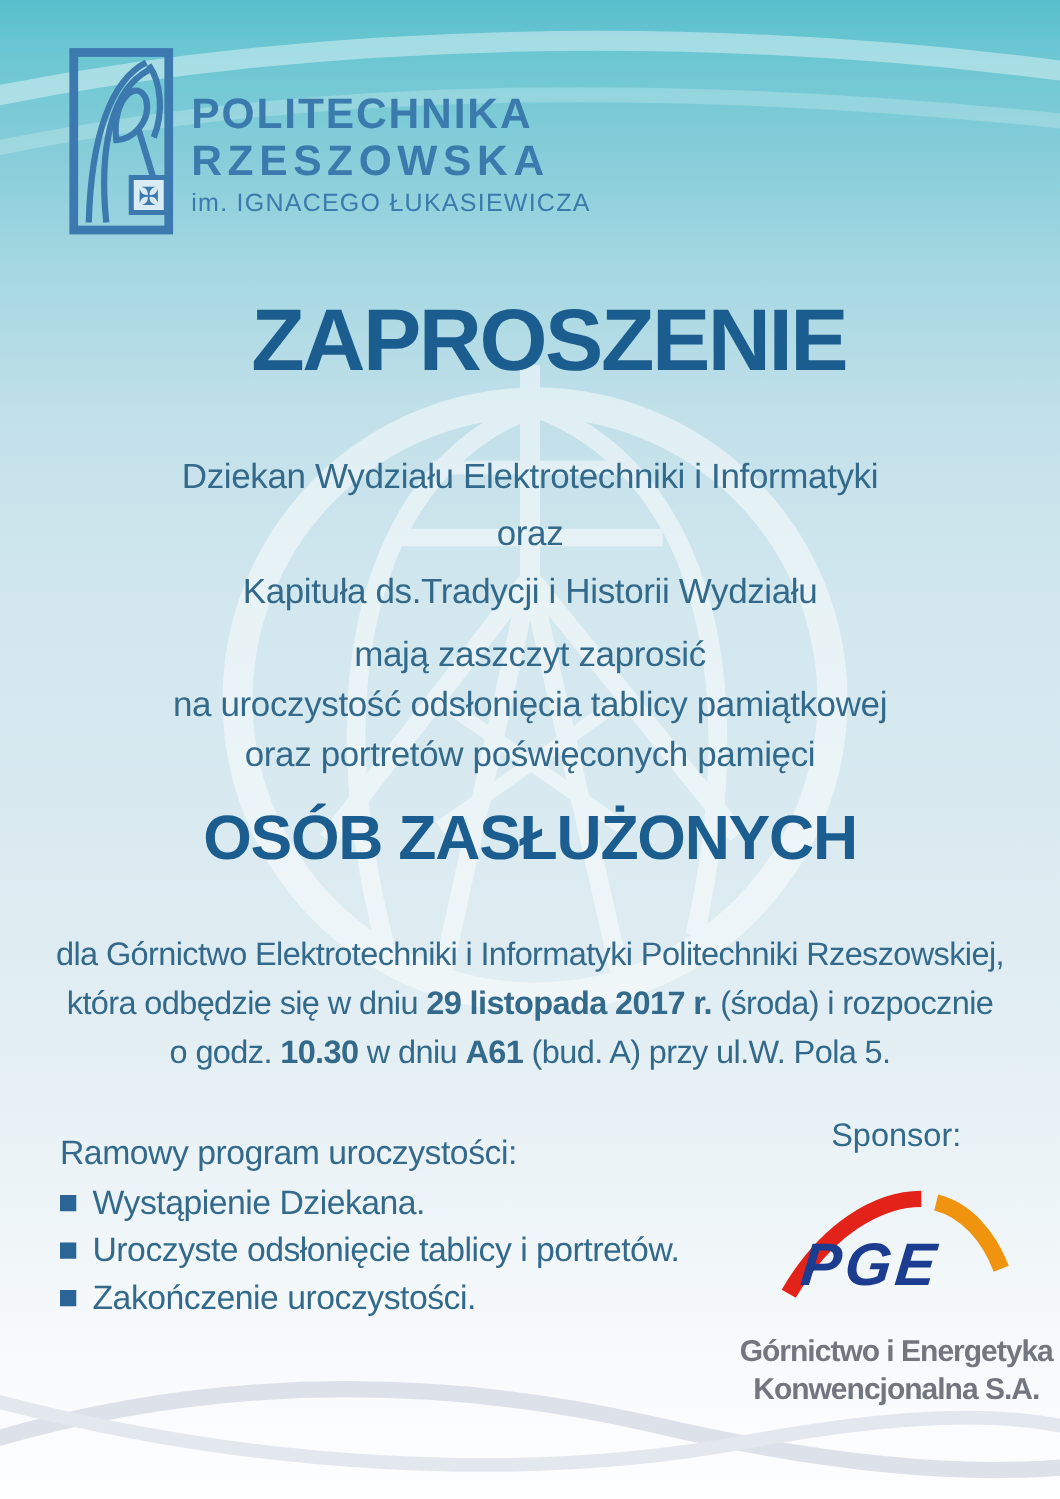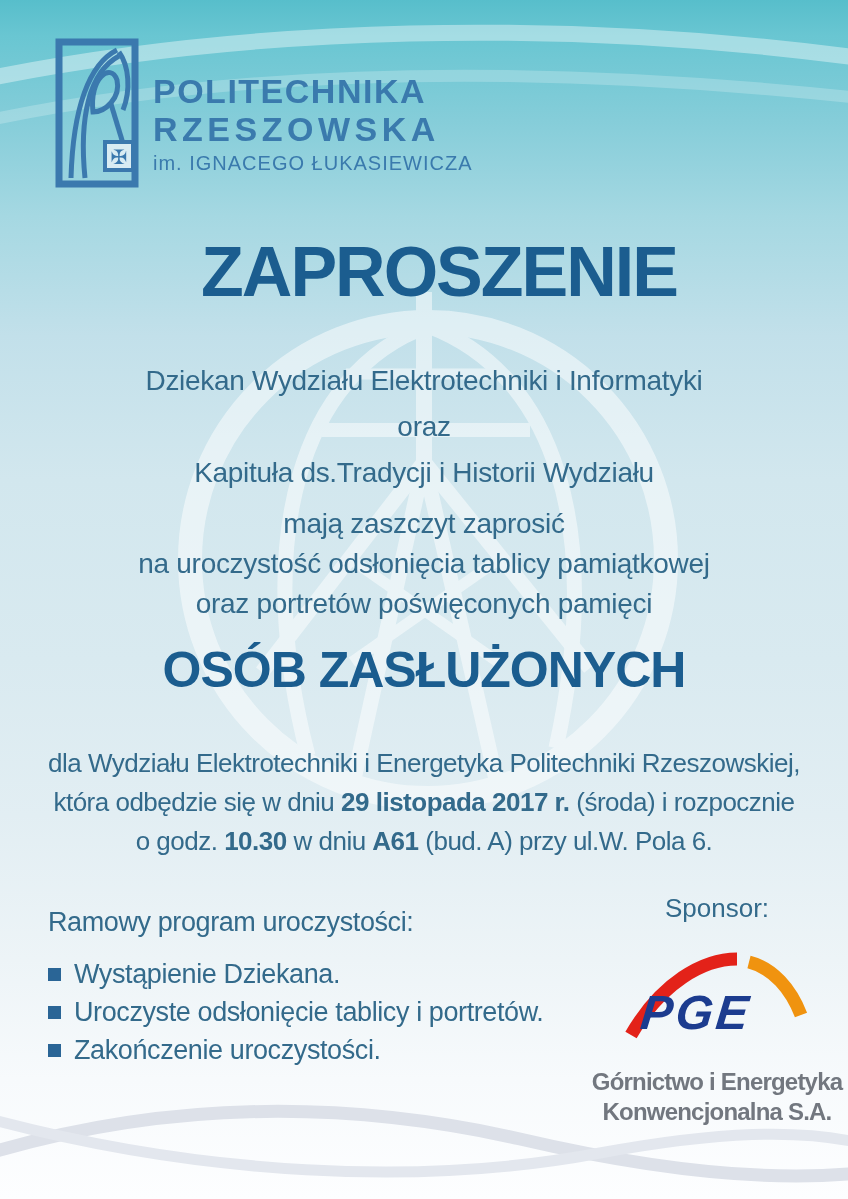--- a/index.html
+++ b/index.html
@@ -31,21 +31,21 @@
 
   .centerblock{left:0;width:100%;text-align:center;color:#336a8b;}
   .hosts{top:358px;font-size:28px;line-height:46px;letter-spacing:-0.3px;}
   .intro{top:504px;font-size:28px;line-height:40px;letter-spacing:-0.3px;}
   .honorees{top:638px;font-size:50px;font-weight:700;letter-spacing:-1px;color:#1b5d8f;line-height:64px;}
   .details{top:744px;font-size:26px;line-height:39px;letter-spacing:-0.5px;}
   .details div{white-space:nowrap;}
   .details b{font-weight:700;}
 
   .program{left:48px;top:905px;color:#336a8b;font-size:27px;letter-spacing:-0.4px;}
-  .program-heading{line-height:34px;margin-bottom:20px;}
+  .program-heading{line-height:34px;margin-bottom:8px;}
   .program-item{display:flex;align-items:center;margin-top:8px;line-height:30px;}
   .bullet{width:13px;height:13px;background:#2a6596;margin-right:13px;flex:none;}
 
   .sponsor{right:2px;top:893px;width:258px;display:flex;flex-direction:column;align-items:center;}
   .sponsor-label{font-size:26px;color:#336a8b;line-height:30px;}
   .pge-logo{position:relative;width:184px;height:102px;margin-top:26px;}
   .pge-arc{position:absolute;left:0;top:0;}
   .pge-text{position:absolute;left:16px;top:36px;font-size:48px;font-weight:700;
     font-style:italic;color:#1c3c8f;letter-spacing:3px;transform:skewX(-6deg);}
   .sponsor-name{margin-top:16px;font-size:24px;font-weight:700;color:#72777f;
@@ -106,23 +106,23 @@
 
   <div class="abs centerblock intro">
     <div>mają zaszczyt zaprosić</div>
     <div>na uroczystość odsłonięcia tablicy pamiątkowej</div>
     <div>oraz portretów poświęconych pamięci</div>
   </div>
 
   <div class="abs centerblock honorees">OSÓB ZASŁUŻONYCH</div>
 
   <div class="abs centerblock details">
-    <div>dla Wydziału Elektrotechniki i Energetyka Politechniki Rzeszowskiej,</div>
+    <div>dla Górnictwo Elektrotechniki i Informatyki Politechniki Rzeszowskiej,</div>
     <div><span>która odbędzie się w dniu </span><b>29 listopada 2017 r.</b><span> (środa) i rozpocznie</span></div>
-    <div><span>o godz. </span><b>10.30</b><span> w dniu </span><b>A61</b><span> (bud. A) przy ul.W. Pola 6.</span></div>
+    <div><span>o godz. </span><b>10.30</b><span> w dniu </span><b>A61</b><span> (bud. A) przy ul.W. Pola 5.</span></div>
   </div>
 
   <section class="abs program">
     <div class="program-heading">Ramowy program uroczystości:</div>
     <div class="program-item">
       <span class="bullet"></span>
       <span>Wystąpienie Dziekana.</span>
     </div>
     <div class="program-item">
       <span class="bullet"></span>

